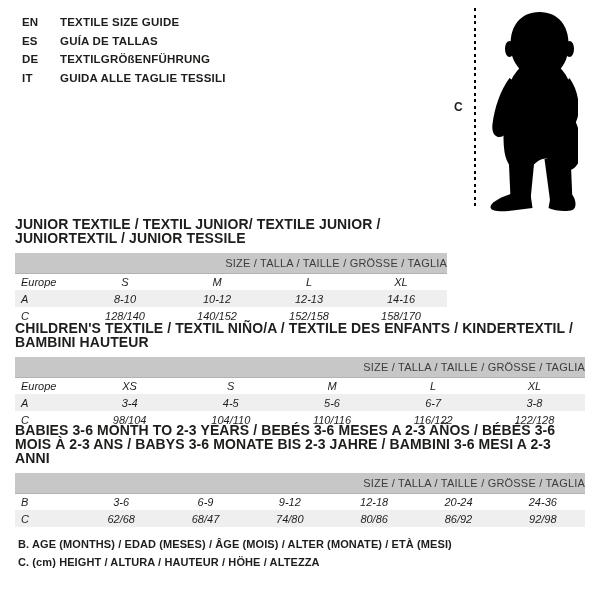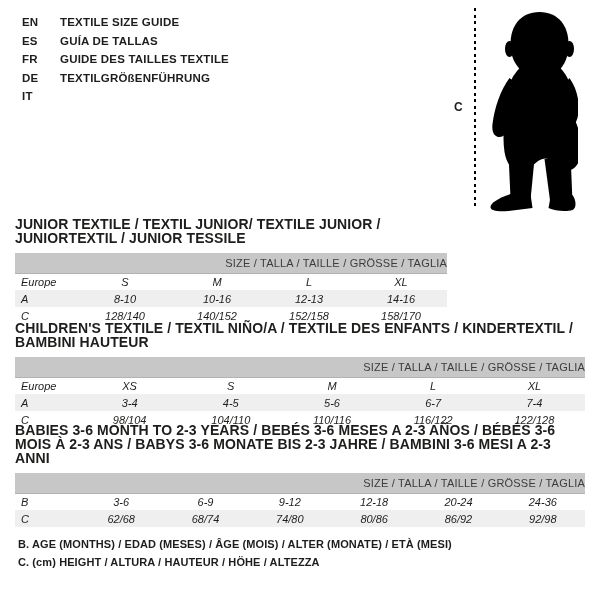--- a/index.html
+++ b/index.html
@@ -58,29 +58,26 @@
 <div class="lang-block">
   <div class="lang-row">
     <span class="lang-code">EN</span>
     <span class="lang-text">TEXTILE SIZE GUIDE</span>
   </div>
   <div class="lang-row">
     <span class="lang-code">ES</span>
     <span class="lang-text">GUÍA DE TALLAS</span>
   </div>
   <div class="lang-row">
-    <span class="lang-code">FR</span>
-    <span class="lang-text">GUIDE DES TAILLES TEXTILE</span>
-  </div>
-  <div class="lang-row">
     <span class="lang-code">DE</span>
     <span class="lang-text">TEXTILGRÖßENFÜHRUNG</span>
   </div>
   <div class="lang-row">
     <span class="lang-code">IT</span>
+    <span class="lang-text">GUIDA ALLE TAGLIE TESSILI</span>
   </div>
 </div>
 
 <div class="figure-area">
   <span class="measure-label">C</span>
   <div class="measure-line"></div>
   <svg class="baby-svg" viewBox="0 0 95 208" xmlns="http://www.w3.org/2000/svg" fill="#000000">
 
     <path d="M57 8 C38 8 28 22 28 40 C28 53 33 61 39 67 L76 67 C82 61 86 53 86 40 C86 22 76 8 57 8 Z"></path>
     <ellipse cx="27" cy="45" rx="4.5" ry="8"></ellipse>
@@ -117,21 +114,21 @@
         <tr>
           <td class="row-label">Europe</td>
           <td>S</td>
           <td>M</td>
           <td>L</td>
           <td>XL</td>
         </tr>
         <tr>
           <td class="row-label">A</td>
           <td>8-10</td>
-          <td>10-16</td>
+          <td>10-12</td>
           <td>12-13</td>
           <td>14-16</td>
         </tr>
         <tr>
           <td class="row-label">C</td>
           <td>128/140</td>
           <td>140/152</td>
           <td>152/158</td>
           <td>158/170</td>
         </tr>
@@ -158,21 +155,21 @@
           <td>M</td>
           <td>L</td>
           <td>XL</td>
         </tr>
         <tr>
           <td class="row-label">A</td>
           <td>3-4</td>
           <td>4-5</td>
           <td>5-6</td>
           <td>6-7</td>
-          <td>7-4</td>
+          <td>3-8</td>
         </tr>
         <tr>
           <td class="row-label">C</td>
           <td>98/104</td>
           <td>104/110</td>
           <td>110/116</td>
           <td>116/122</td>
           <td>122/128</td>
         </tr>
       </tbody>
@@ -196,21 +193,21 @@
           <td>3-6</td>
           <td>6-9</td>
           <td>9-12</td>
           <td>12-18</td>
           <td>20-24</td>
           <td>24-36</td>
         </tr>
         <tr>
           <td class="row-label">C</td>
           <td>62/68</td>
-          <td>68/74</td>
+          <td>68/47</td>
           <td>74/80</td>
           <td>80/86</td>
           <td>86/92</td>
           <td>92/98</td>
         </tr>
       </tbody>
   </table>
 </section>
 
 <div class="footnotes">

